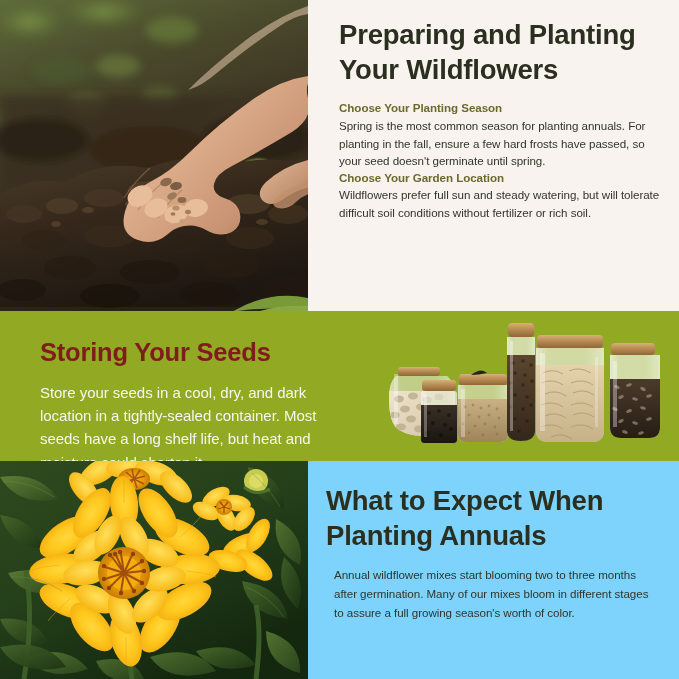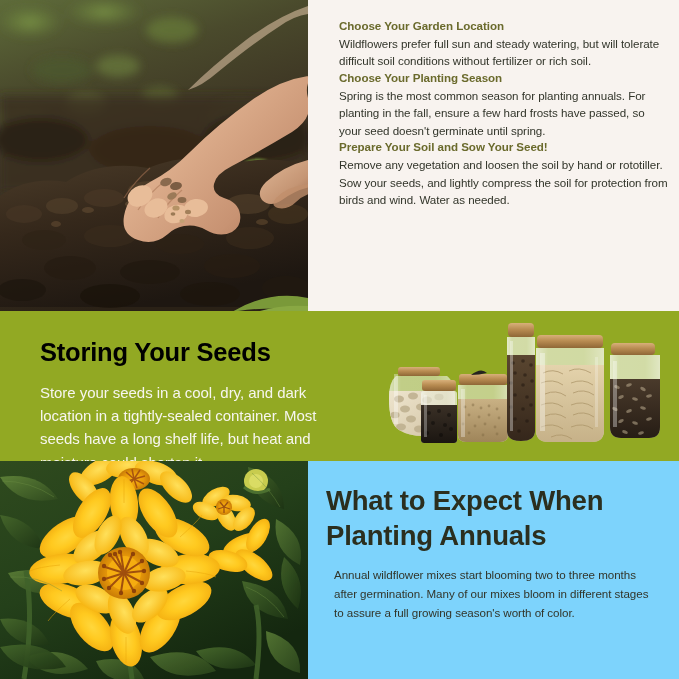--- a/index.html
+++ b/index.html
@@ -87,21 +87,21 @@
   
   .h-dark {
     color: #2b2f1f;
     font-size: 27.5px;
     line-height: 1.26;
     font-weight: bold;
     letter-spacing: -0.2px;
     margin: 0 0 13px 0;
   }
   .h-white {
-    color: #000000;
+    color: #7f1d1d;
     font-size: 25.5px;
     line-height: 1.2;
     font-weight: bold;
     letter-spacing: -0.2px;
     margin: 0 0 13px 0;
   }
   .sub-olive {
     color: #6a6a2c;
     font-size: 11.6px;
     font-weight: bold;
@@ -273,35 +273,32 @@
         </g>
 
         <g opacity="0.95">
           <path d="M308 298 q-40 -8 -76 14 q34 -6 76 -2z" fill="#7fa03c"></path>
           <path d="M308 306 q-34 -2 -62 10 q30 -2 62 2z" fill="#8fb046"></path>
         </g>
       </svg>
     </div>
 
     <div class="row1-text">
+      <div class="h-dark">Preparing and Planting Your Wildflowers</div>
+
+      <div class="section-block">
+        <div class="sub-olive">Choose Your Planting Season</div>
+        <div class="body-dark">Spring is the most common season for planting annuals. For planting in the fall, ensure a few hard frosts have passed, so your seed doesn't germinate until spring.</div>
+      </div>
 
       <div class="section-block">
         <div class="sub-olive">Choose Your Garden Location</div>
         <div class="body-dark">Wildflowers prefer full sun and steady watering, but will tolerate difficult soil conditions without fertilizer or rich soil.</div>
       </div>
 
-      <div class="section-block">
-        <div class="sub-olive">Choose Your Planting Season</div>
-        <div class="body-dark">Spring is the most common season for planting annuals. For planting in the fall, ensure a few hard frosts have passed, so your seed doesn't germinate until spring.</div>
-      </div>
-
-      <div class="section-block">
-        <div class="sub-olive">Prepare Your Soil and Sow Your Seed!</div>
-        <div class="body-dark">Remove any vegetation and loosen the soil by hand or rototiller. Sow your seeds, and lightly compress the soil for protection from birds and wind. Water as needed.</div>
-      </div>
     </div>
   </div>
 
   <div class="row2">
     <div class="row2-text">
       <div class="h-white">Storing Your Seeds</div>
       <div class="body-white">Store your seeds in a cool, dry, and dark location in a tightly-sealed container. Most seeds have a long shelf life, but heat and moisture could shorten it.</div>
     </div>
 
     <div class="row2-photo">

